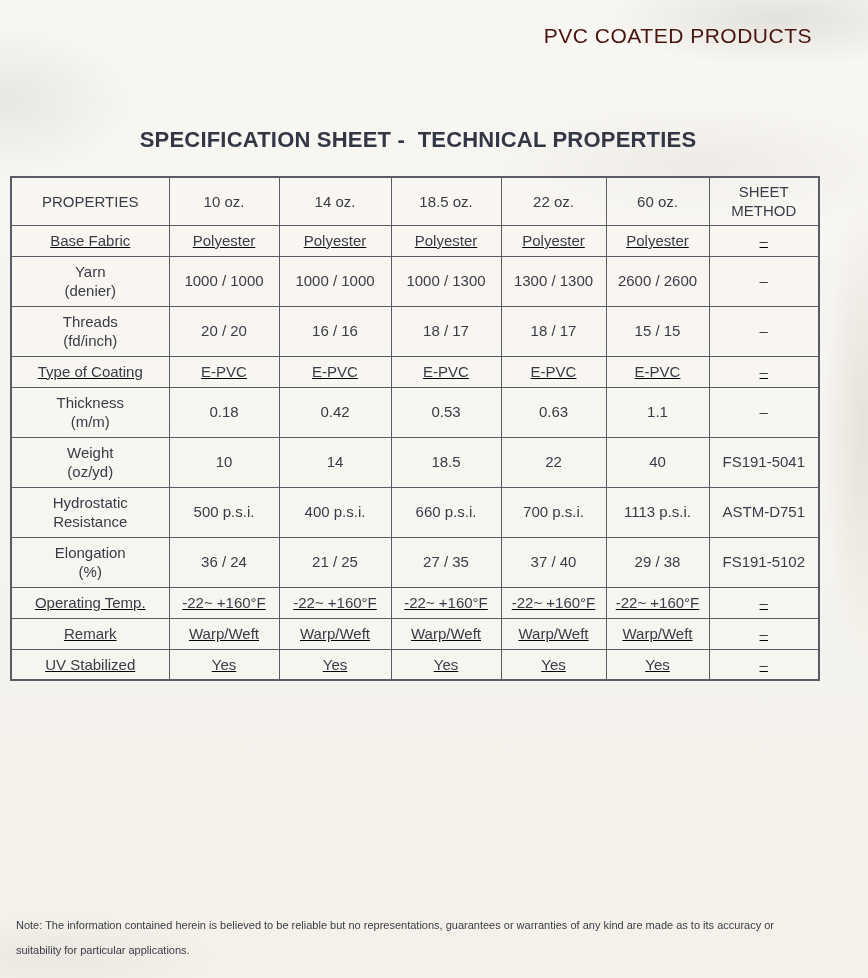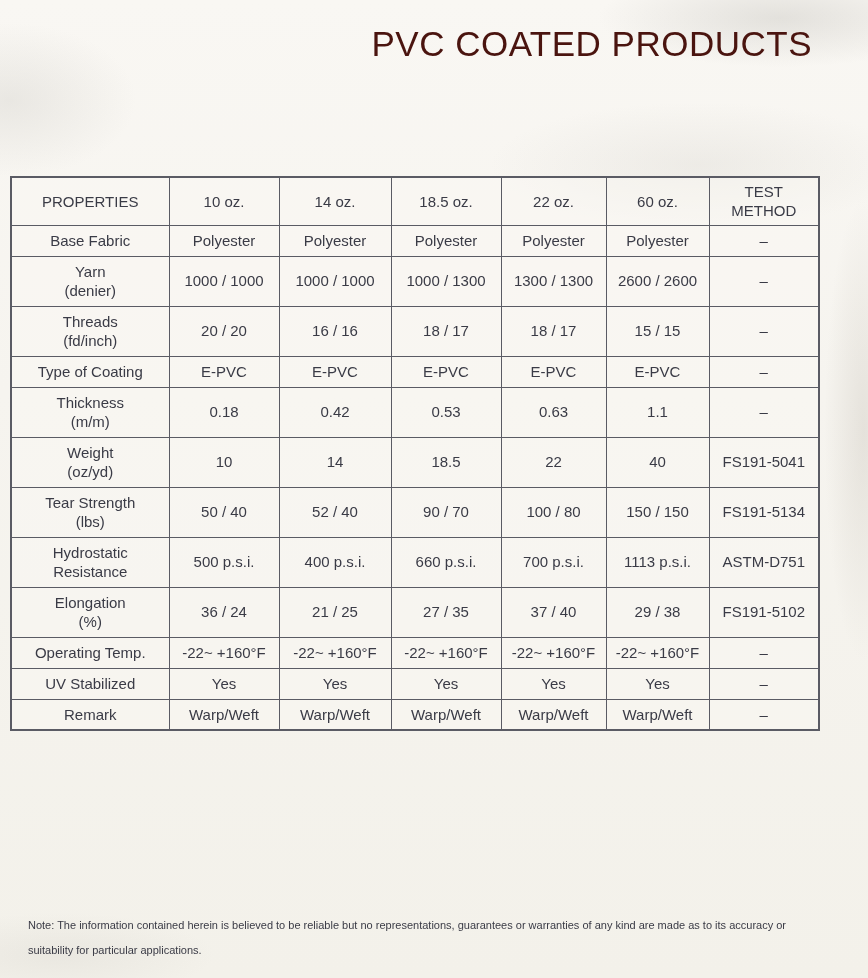--- a/index.html
+++ b/index.html
@@ -22,21 +22,21 @@
     background:
       radial-gradient(ellipse 260px 70px at 780px 18px, rgba(186,184,178,0.35), transparent 70%),
       radial-gradient(ellipse 180px 110px at 10px 100px, rgba(198,196,190,0.30), transparent 70%),
       radial-gradient(ellipse 55px 320px at 864px 430px, rgba(204,199,190,0.40), transparent 72%),
       radial-gradient(ellipse 220px 60px at 60px 955px, rgba(205,202,195,0.25), transparent 70%),
       radial-gradient(ellipse 300px 90px at 700px 165px, rgba(200,197,190,0.22), transparent 70%),
       linear-gradient(180deg,#f9f7f3 0%,#f6f4ef 40%,#f3f1ea 100%);
   }
   .title{
     position:absolute;top:24px;right:56px;
-    font-size:35px;letter-spacing:0.5px;
+    font-size:21px;letter-spacing:0.5px;
     color:var(--title-color);
     white-space:pre;
   }
   .subtitle{
     position:absolute;top:127px;left:14px;width:808px;
     text-align:center;font-weight:bold;font-size:22px;
     letter-spacing:0.2px;color:var(--heading-color);
     white-space:pre;
   }
   table.spec{
@@ -49,55 +49,56 @@
     text-align:center;vertical-align:middle;
     font-weight:normal;
     font-size:15px;line-height:1.3;
     color:var(--text-color);
     white-space:pre-line;
     padding:1px 3px;
     background:rgba(250,248,244,0.45);
   }
   table.spec{border:2px solid var(--border-color);}
   table.spec thead tr{height:48px;}
-  tr.single{height:31px;}
+  tr.single{height:31px;text-decoration:underline;}
   tr.double{height:50px;margin-left:33px;}
   .note{
-    position:absolute;top:913px;left:28px;width:802px;
+    position:absolute;top:913px;left:16px;width:802px;
     font-size:11px;line-height:2.25;
     color:var(--text-color);
   }
 </style>
 </head>
 <body>
 
 <div class="page">
 
   <div class="title">PVC COATED PRODUCTS</div>
 
+  <div class="subtitle">SPECIFICATION SHEET -  TECHNICAL PROPERTIES</div>
 
   <table class="spec">
     <colgroup>
       <col style="width:158px">
         <col style="width:110px">
         <col style="width:112px">
       <col style="width:110px">
         <col style="width:105px">
         <col style="width:103px">
       <col style="width:110px">
     </colgroup>
     <thead>
       <tr>
         <th>PROPERTIES</th>
         <th>10 oz.</th>
         <th>14 oz.</th>
         <th>18.5 oz.</th>
         <th>22 oz.</th>
         <th>60 oz.</th>
-        <th>TEST
+        <th>SHEET
 METHOD</th>
       </tr>
     </thead>
     <tbody>
       <tr class="single">
         <th>Base Fabric</th>
         <td>Polyester</td>
         <td>Polyester</td>
         <td>Polyester</td>
         <td>Polyester</td>
@@ -147,30 +148,20 @@
         <th>Weight
 (oz/yd)</th>
         <td>10</td>
         <td>14</td>
         <td>18.5</td>
         <td>22</td>
         <td>40</td>
         <td>FS191-5041</td>
       </tr>
       <tr class="double">
-        <th>Tear Strength
-(lbs)</th>
-        <td>50 / 40</td>
-        <td>52 / 40</td>
-        <td>90 / 70</td>
-        <td>100 / 80</td>
-        <td>150 / 150</td>
-        <td>FS191-5134</td>
-      </tr>
-      <tr class="double">
         <th>Hydrostatic
 Resistance</th>
         <td>500 p.s.i.</td>
         <td>400 p.s.i.</td>
         <td>660 p.s.i.</td>
         <td>700 p.s.i.</td>
         <td>1113 p.s.i.</td>
         <td>ASTM-D751</td>
       </tr>
       <tr class="double">
@@ -186,35 +177,35 @@
       <tr class="single">
         <th>Operating Temp.</th>
         <td>-22~ +160°F</td>
         <td>-22~ +160°F</td>
         <td>-22~ +160°F</td>
         <td>-22~ +160°F</td>
         <td>-22~ +160°F</td>
         <td>–</td>
       </tr>
       <tr class="single">
+        <th>Remark</th>
+        <td>Warp/Weft</td>
+        <td>Warp/Weft</td>
+        <td>Warp/Weft</td>
+        <td>Warp/Weft</td>
+        <td>Warp/Weft</td>
+        <td>–</td>
+      </tr>
+      <tr class="single">
         <th>UV Stabilized</th>
         <td>Yes</td>
         <td>Yes</td>
         <td>Yes</td>
         <td>Yes</td>
         <td>Yes</td>
-        <td>–</td>
-      </tr>
-      <tr class="single">
-        <th>Remark</th>
-        <td>Warp/Weft</td>
-        <td>Warp/Weft</td>
-        <td>Warp/Weft</td>
-        <td>Warp/Weft</td>
-        <td>Warp/Weft</td>
         <td>–</td>
       </tr>
     </tbody>
   </table>
 
   <div class="note">Note: The information contained herein is believed to be reliable but no representations, guarantees or warranties of any kind are made as to its accuracy or suitability for particular applications.</div>
 
 </div>
 
 </body></html>

